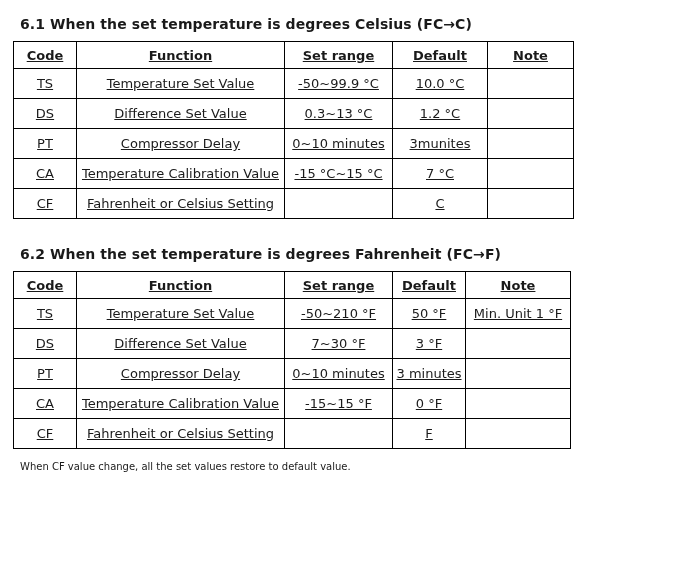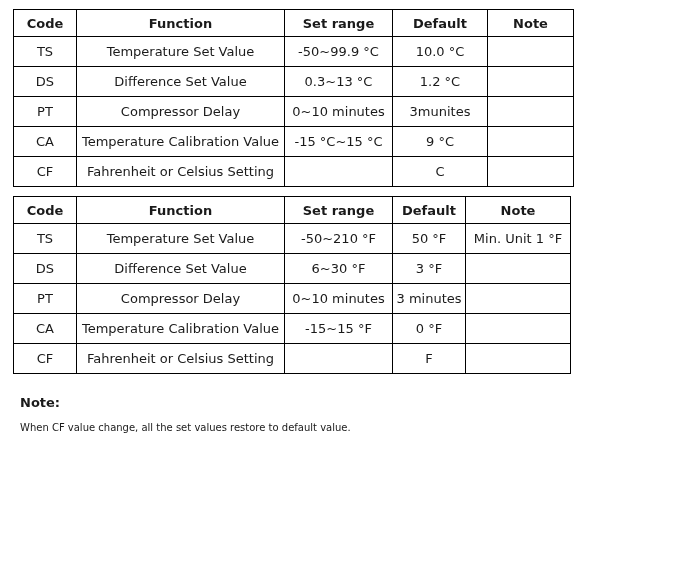--- a/index.html
+++ b/index.html
@@ -32,20 +32,21 @@
   }
   table.settings-table th,
   table.settings-table td {
     border: 1px solid #000000;
     text-align: center;
     vertical-align: middle;
     font-size: 13px;
     padding: 0 2px;
     white-space: nowrap;
     overflow: hidden;
+    text-decoration: underline;
   }
   table.settings-table th {
     font-weight: bold;
     height: 26px;
   }
   table.settings-table td {
     height: 29px;
     font-weight: normal;
   }
   
@@ -70,20 +71,21 @@
     font-size: 10px;
     margin: 0;
     padding: 12px 0 0 20px;
     white-space: nowrap;
   }
 </style>
 </head>
 <body>
 
 <div class="section">
+  <h2 class="section-title title-1">6.1 When the set temperature is degrees Celsius (FC→C)</h2>
 
   <table class="settings-table t1">
     <colgroup>
       <col class="col-code">
         <col class="col-function">
         <col class="col-range">
         <col class="col-default">
         <col class="col-note">
     </colgroup>
     <thead>
@@ -114,35 +116,36 @@
         <td>PT</td>
         <td>Compressor Delay</td>
         <td>0~10 minutes</td>
         <td>3munites</td>
         <td></td>
       </tr>
       <tr>
         <td>CA</td>
         <td>Temperature Calibration Value</td>
         <td>-15 °C~15 °C</td>
-        <td>9 °C</td>
+        <td>7 °C</td>
         <td></td>
       </tr>
       <tr>
         <td>CF</td>
         <td>Fahrenheit or Celsius Setting</td>
         <td></td>
         <td>C</td>
         <td></td>
       </tr>
     </tbody>
   </table>
 </div>
 
 <div class="section">
+  <h2 class="section-title title-2">6.2 When the set temperature is degrees Fahrenheit (FC→F)</h2>
 
   <table class="settings-table t2">
     <colgroup>
       <col class="col-code">
         <col class="col-function">
         <col class="col-range">
         <col class="col-default">
         <col class="col-note">
     </colgroup>
     <thead>
@@ -158,21 +161,21 @@
       <tr>
         <td>TS</td>
         <td>Temperature Set Value</td>
         <td>-50~210 °F</td>
         <td>50 °F</td>
         <td>Min. Unit 1 °F</td>
       </tr>
       <tr>
         <td>DS</td>
         <td>Difference Set Value</td>
-        <td>6~30 °F</td>
+        <td>7~30 °F</td>
         <td>3 °F</td>
         <td></td>
       </tr>
       <tr>
         <td>PT</td>
         <td>Compressor Delay</td>
         <td>0~10 minutes</td>
         <td>3 minutes</td>
         <td></td>
       </tr>
@@ -188,15 +191,14 @@
         <td>Fahrenheit or Celsius Setting</td>
         <td></td>
         <td>F</td>
         <td></td>
       </tr>
     </tbody>
   </table>
 </div>
 
 <div class="note">
-  <p class="note-label">Note:</p>
   <p class="note-text">When CF value change, all the set values restore to default value.</p>
 </div>
 
 </body></html>

